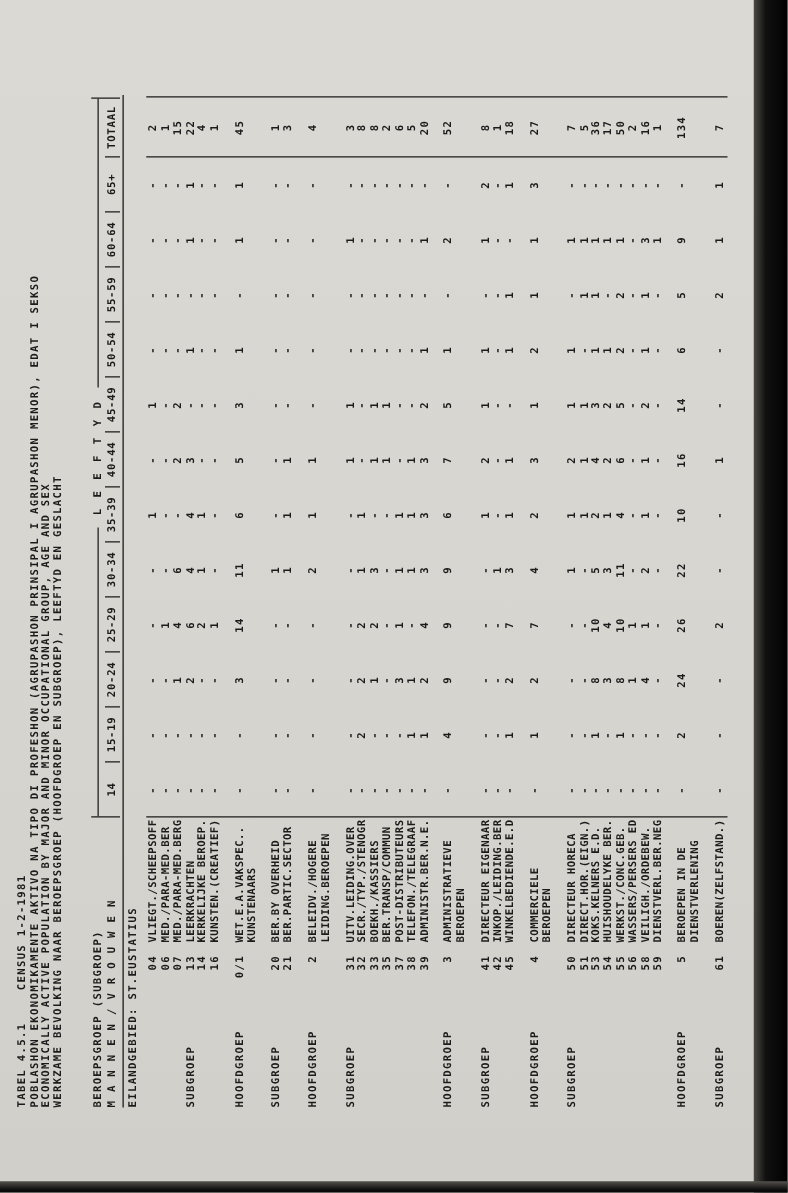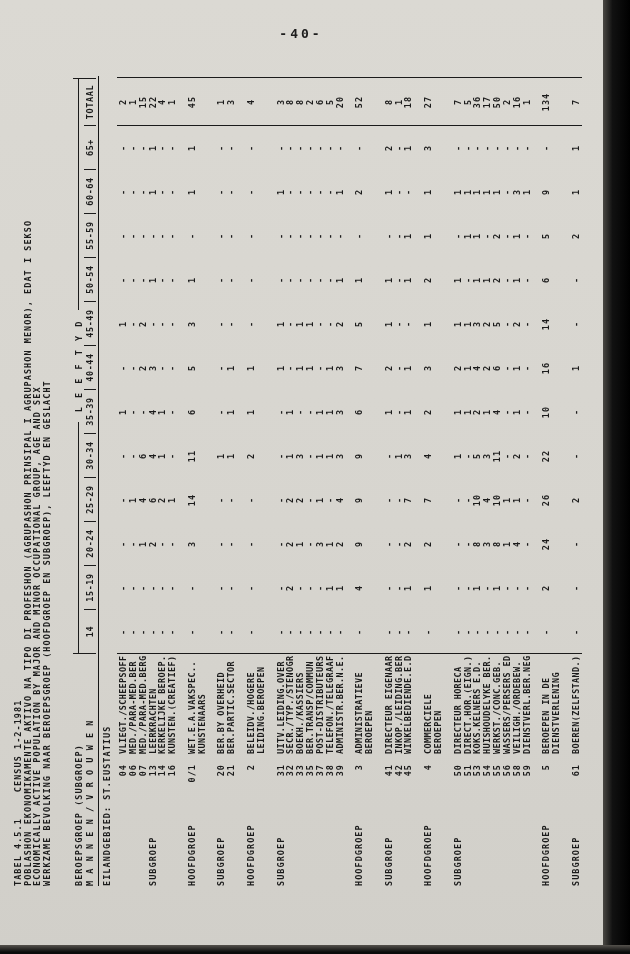--- a/index.html
+++ b/index.html
@@ -56,21 +56,20 @@
   .c-code{width:30px;text-align:right;}
   .c-name{width:110px;padding-left:10px;box-sizing:border-box;letter-spacing:0.35px;}
   .c-val{width:44px;text-align:center;}
   .c-total{width:48px;text-align:center;}
 </style>
 </head>
 <body>
 
 <div class="page">
 
-  <div class="page-num">-40-</div>
 
   <div class="rot-wrap">
     <div class="land">
 
       <div class="tline"><span>TABEL 4.5.1</span><span class="gap"></span><span>CENSUS 1-2-1981</span></div>
       <div class="tline">POBLASHON EKONOMIKAMENTE AKTIVO NA TIPO DI PROFESHON (AGRUPASHON PRINSIPAL I AGRUPASHON MENOR), EDAT I SEKSO</div>
       <div class="tline">ECONOMICALLY ACTIVE POPULATION BY MAJOR AND MINOR OCCUPATIONAL GROUP, AGE AND SEX</div>
       <div class="tline">WERKZAME BEVOLKING NAAR BEROEPSGROEP (HOOFDGROEP EN SUBGROEP), LEEFTYD EN GESLACHT</div>
 
       <div class="hdr-a">

